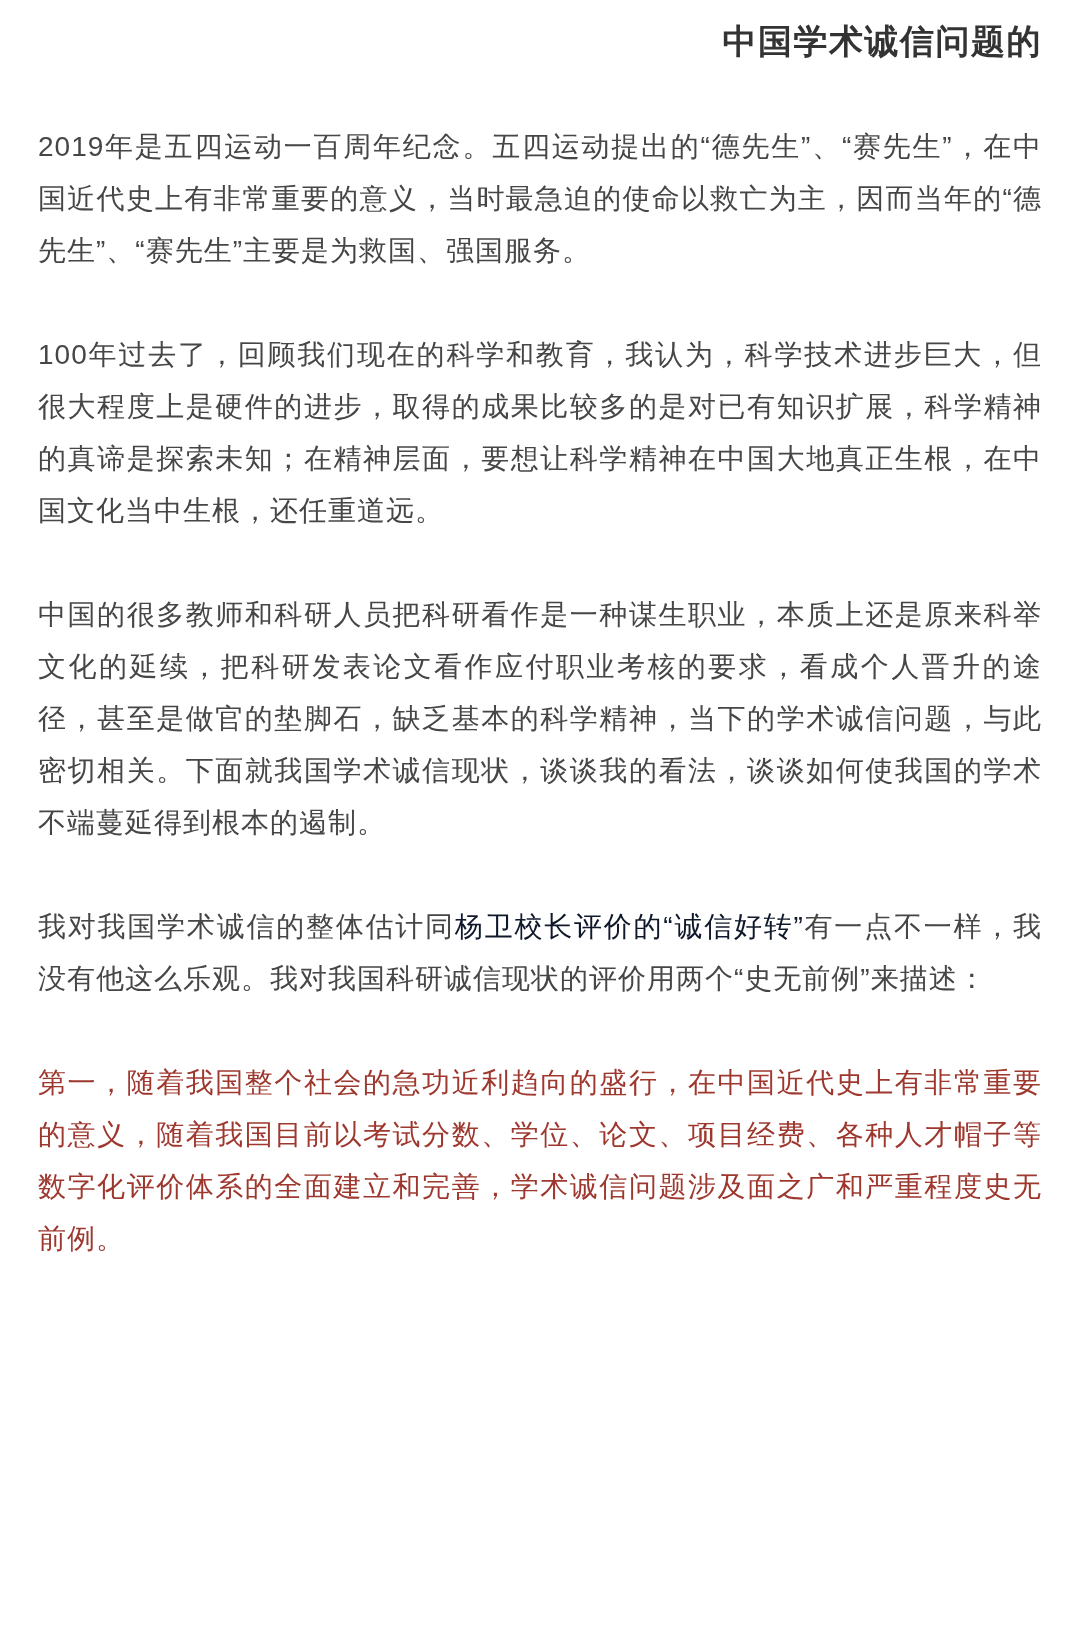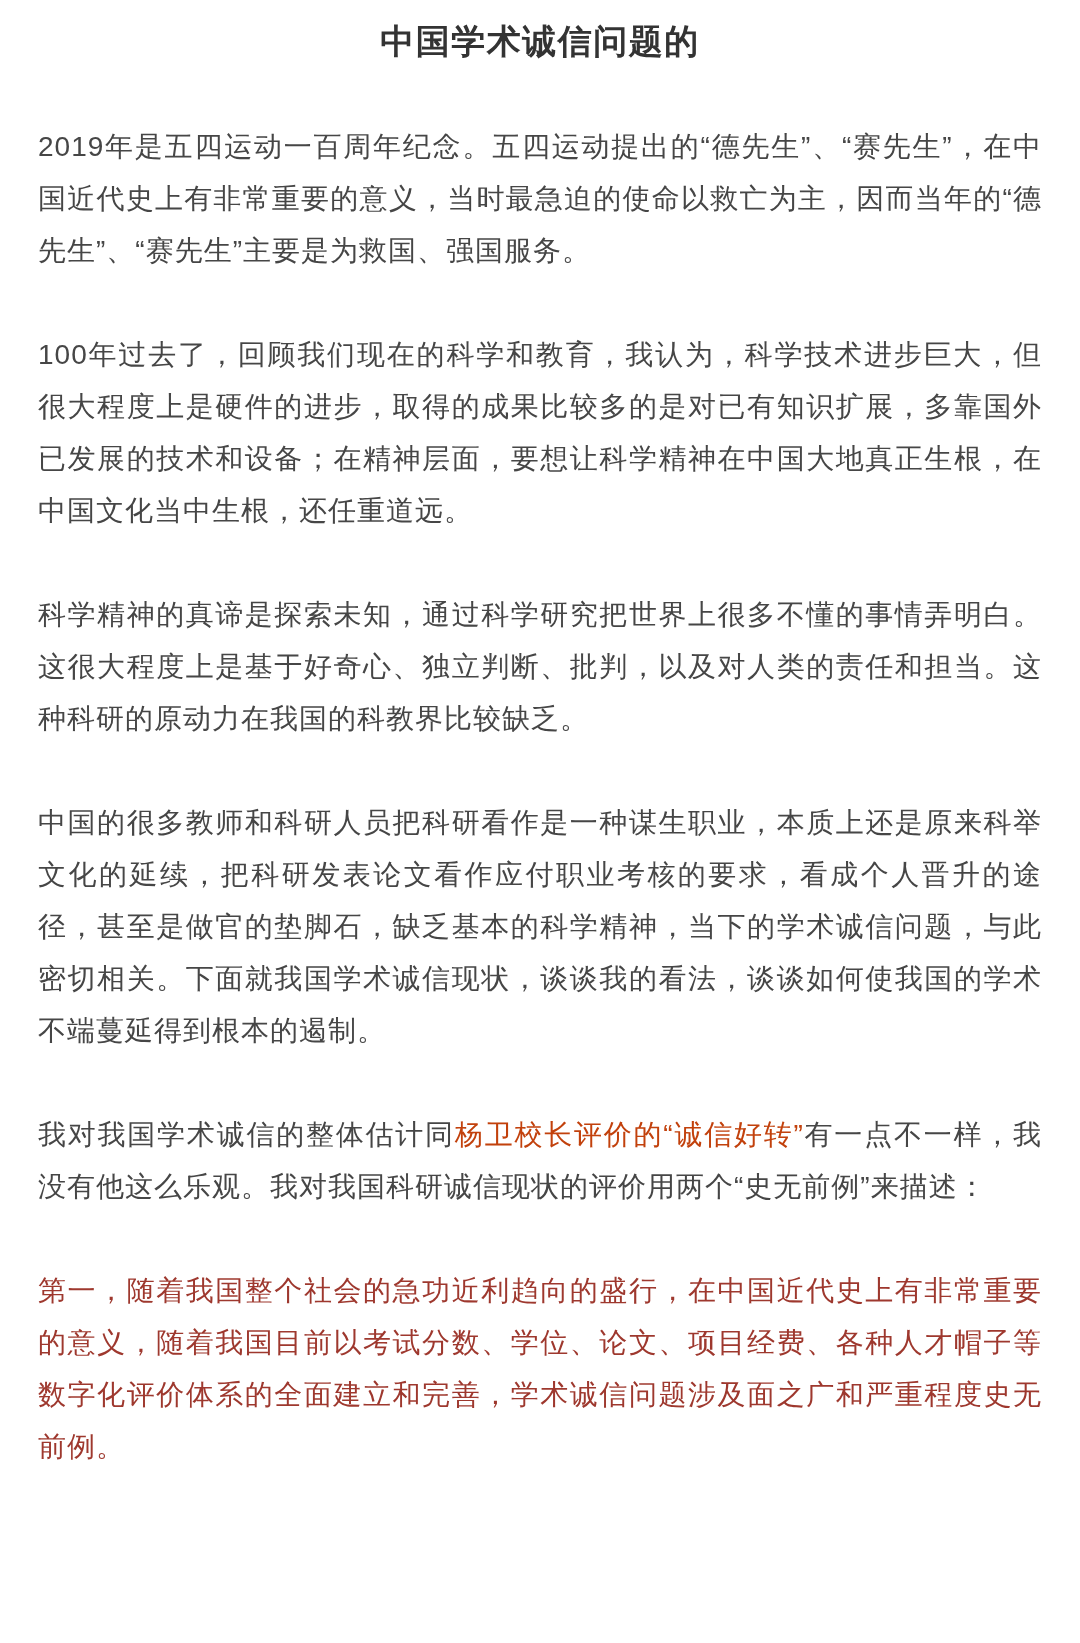--- a/index.html
+++ b/index.html
@@ -14,58 +14,57 @@
     color: #464646;
   }
   .article {
     padding: 14px 38px 40px 38px;
   }
   .page-title {
     font-size: 34px;
     font-weight: bold;
     color: #333333;
     line-height: 55px;
-    text-align: center;
+    text-align: right;
     letter-spacing: 1.5px;
     margin: 0 0 8px 0;
   }
   .para {
     font-size: 28px;
     line-height: 52px;
     letter-spacing: 1px;
     text-align: justify;
     margin: 52px 0;
     color: #464646;
   }
   .para:last-child {
     margin-bottom: 0;
   }
   .para.red {
     color: #9e382e;
   }
   .inline-link {
-    color: #c2410c;
+    color: #0f172a;
     text-decoration: none;
     cursor: pointer;
   }
 </style>
 </head>
 <body>
 
 <div class="article">
 
   <h1 class="page-title">
     <div>中国学术诚信问题的</div>
   </h1>
 
   <p class="para">2019年是五四运动一百周年纪念。五四运动提出的“德先生”、“赛先生”，在中国近代史上有非常重要的意义，当时最急迫的使命以救亡为主，因而当年的“德先生”、“赛先生”主要是为救国、强国服务。</p>
 
-  <p class="para">100年过去了，回顾我们现在的科学和教育，我认为，科学技术进步巨大，但很大程度上是硬件的进步，取得的成果比较多的是对已有知识扩展，多靠国外已发展的技术和设备；在精神层面，要想让科学精神在中国大地真正生根，在中国文化当中生根，还任重道远。</p>
+  <p class="para">100年过去了，回顾我们现在的科学和教育，我认为，科学技术进步巨大，但很大程度上是硬件的进步，取得的成果比较多的是对已有知识扩展，科学精神的真谛是探索未知；在精神层面，要想让科学精神在中国大地真正生根，在中国文化当中生根，还任重道远。</p>
 
-  <p class="para">科学精神的真谛是探索未知，通过科学研究把世界上很多不懂的事情弄明白。这很大程度上是基于好奇心、独立判断、批判，以及对人类的责任和担当。这种科研的原动力在我国的科教界比较缺乏。</p>
 
   <p class="para">中国的很多教师和科研人员把科研看作是一种谋生职业，本质上还是原来科举文化的延续，把科研发表论文看作应付职业考核的要求，看成个人晋升的途径，甚至是做官的垫脚石，缺乏基本的科学精神，当下的学术诚信问题，与此密切相关。下面就我国学术诚信现状，谈谈我的看法，谈谈如何使我国的学术不端蔓延得到根本的遏制。</p>
 
   <p class="para">
     <span>我对我国学术诚信的整体估计同</span><a class="inline-link">杨卫校长评价的“诚信好转”</a><span>有一点不一样，我没有他这么乐观。我对我国科研诚信现状的评价用两个“史无前例”来描述：</span>
   </p>
 
   <p class="para red">第一，随着我国整个社会的急功近利趋向的盛行，在中国近代史上有非常重要的意义，随着我国目前以考试分数、学位、论文、项目经费、各种人才帽子等数字化评价体系的全面建立和完善，学术诚信问题涉及面之广和严重程度史无前例。</p>
 
 

